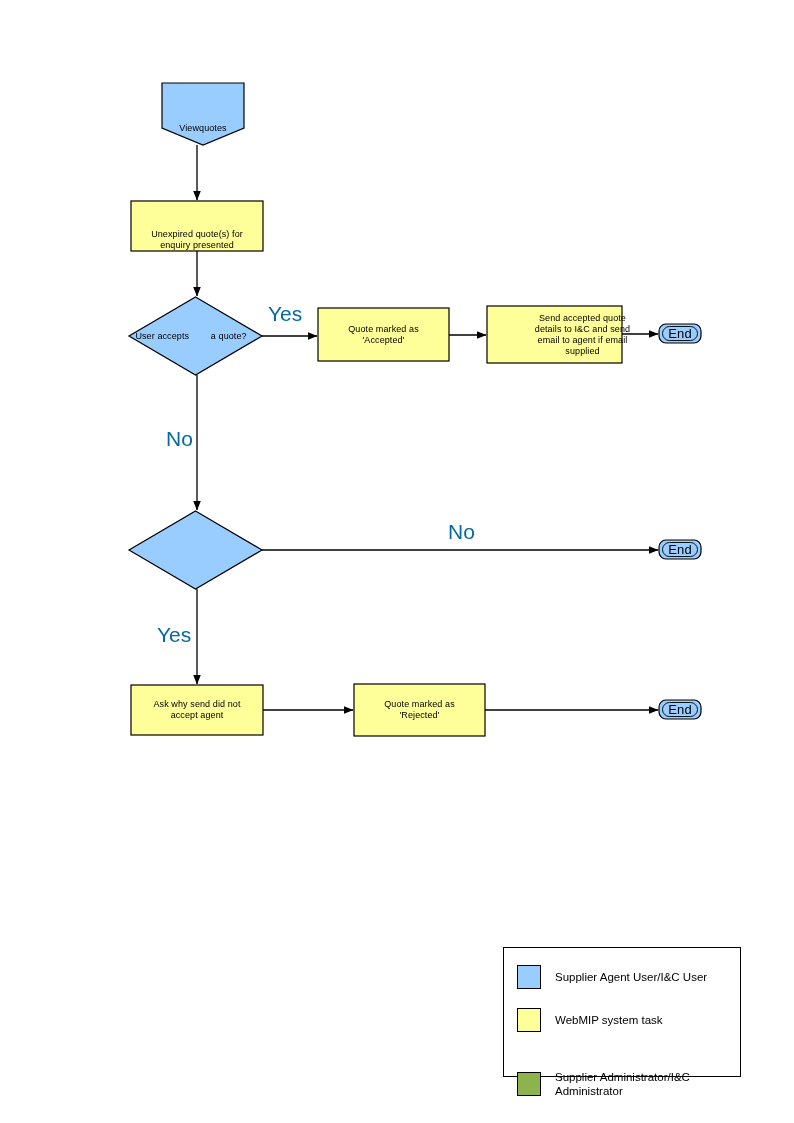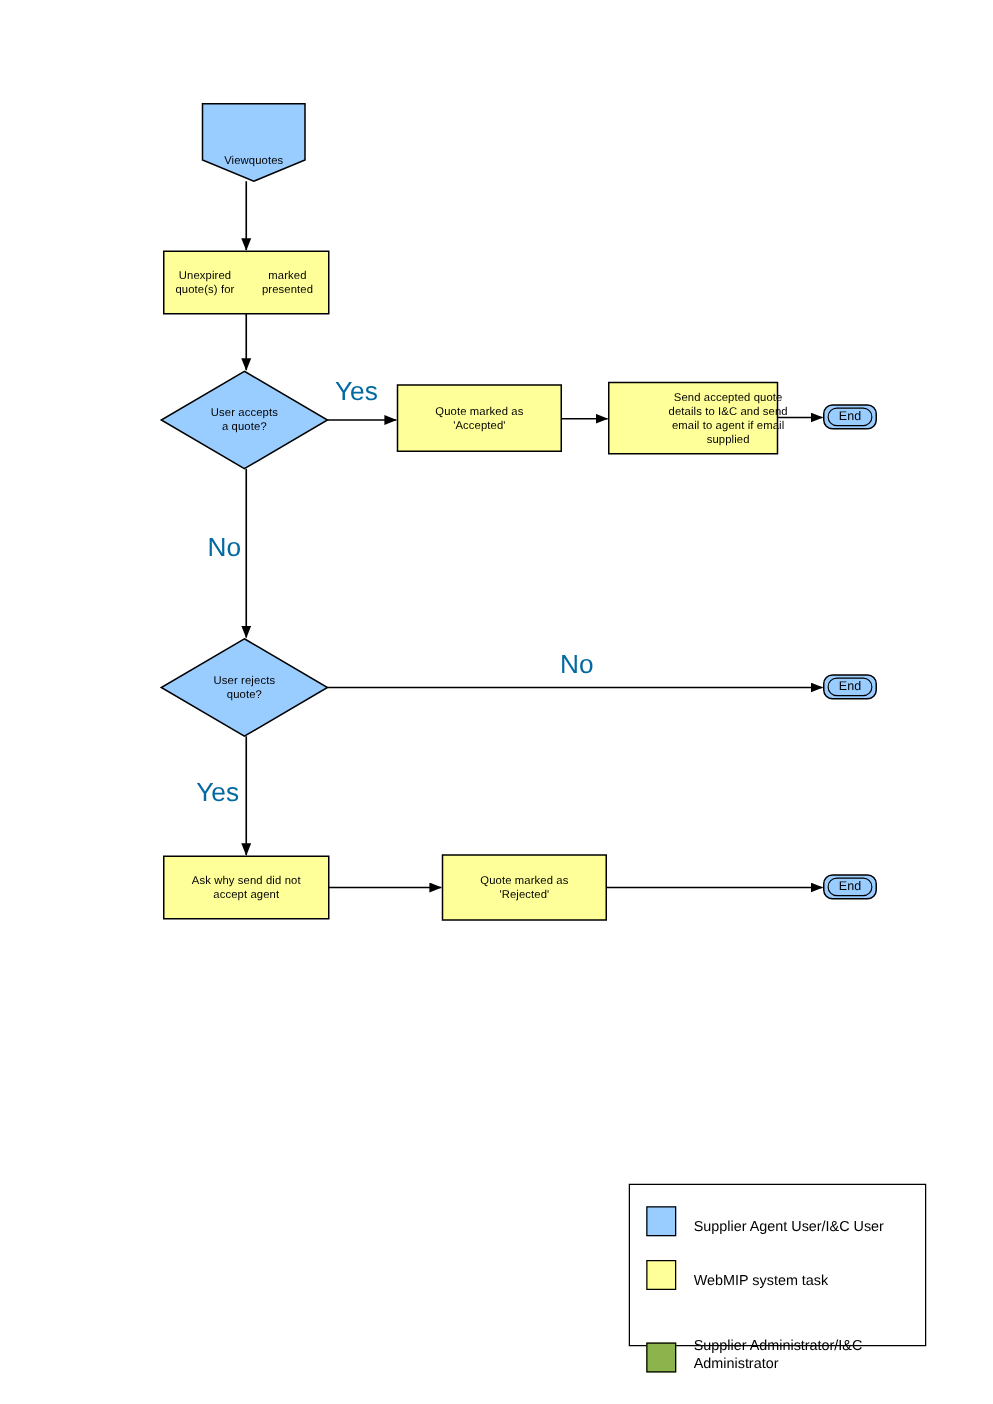--- a/index.html
+++ b/index.html
@@ -45,38 +45,38 @@
   .edge-label {
     position: absolute;
     font-family: "Liberation Sans", sans-serif;
     font-size: 21px;
     line-height: 21px;
     color: #0369a1;
     white-space: nowrap;
   }
 
   .end-text {
-    font-size: 10px;
+    font-size: 13px;
   }
 
   
   .legend {
     position: absolute;
     left: 503px;
     top: 947px;
     width: 238px;
     height: 130px;
     border: 1px solid #000000;
     background: #ffffff;
     box-sizing: border-box;
   }
   .legend-row {
     position: absolute;
     display: flex;
-    align-items: flex-end;
+    align-items: center;
     left: 13px;
   }
   .legend-swatch {
     width: 24px;
     height: 24px;
     border: 1px solid #000000;
     box-sizing: border-box;
     flex: 0 0 auto;
   }
   .legend-label {
@@ -149,50 +149,46 @@
     <g>
       <rect x="659" y="700" width="42" height="19" rx="7" ry="7" fill="#99CCFF" stroke="#000000" stroke-width="1.2"></rect>
       <rect x="662.5" y="702.5" width="35" height="14" rx="7" ry="7" fill="none" stroke="#000000" stroke-width="0.9"></rect>
     </g>
   </svg>
 
   <div class="node-text" style="left:162px; top:83px; width:82px; height:50px;margin-top:20px;">
     <span>Viewquotes</span>
   </div>
 
-  <div class="node-text" style="left:131px; top:201px; width:132px; height:50px; flex-direction:row;">
+  <div class="node-text" style="left:131px; top:201px; width:132px; height:50px; flex-direction:column;justify-content:flex-end;">
     <span>Unexpired quote(s) for</span>
-    <span>marked presented</span>
-  </div>
-
-  <div class="node-text" style="left:129px; top:297px; width:133px; height:78px; flex-direction:column;">
+    <span>enquiry presented</span>
+  </div>
+
+  <div class="node-text" style="left:129px; top:297px; width:133px; height:78px; flex-direction:row;">
     <span>User accepts</span>
     <span>a quote?</span>
   </div>
 
   <div class="node-text" style="left:318px; top:308px; width:131px; height:53px; flex-direction:column;">
     <span>Quote  marked as</span>
     <span>'Accepted'</span>
   </div>
 
   <div class="node-text" style="left:487px; top:306px; width:135px; height:57px; flex-direction:column;margin-left:28px;">
     <span>Send accepted quote</span>
     <span>details to I&amp;C and send</span>
     <span>email to agent if email</span>
     <span>supplied</span>
   </div>
 
   <div class="node-text end-text" style="left:659px; top:324px; width:42px; height:19px;">
     <span>End</span>
   </div>
 
-  <div class="node-text" style="left:129px; top:511px; width:133px; height:78px; flex-direction:column;">
-    <span>User rejects</span>
-    <span>quote?</span>
-  </div>
 
   <div class="node-text end-text" style="left:659px; top:540px; width:42px; height:19px;">
     <span>End</span>
   </div>
 
   <div class="node-text" style="left:131px; top:685px; width:132px; height:50px; flex-direction:column;">
     <span>Ask why send did not</span>
     <span>accept agent</span>
   </div>
 

